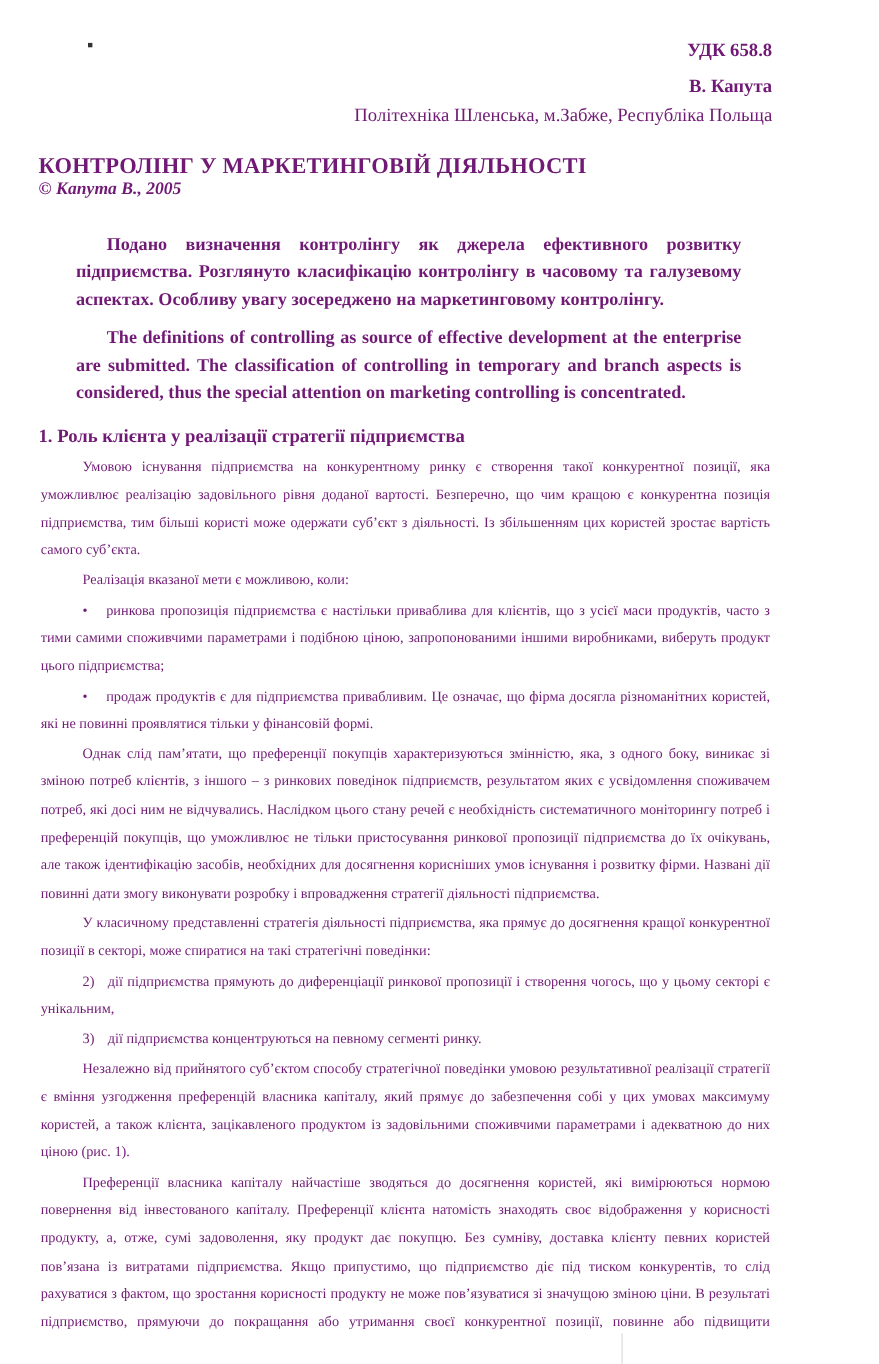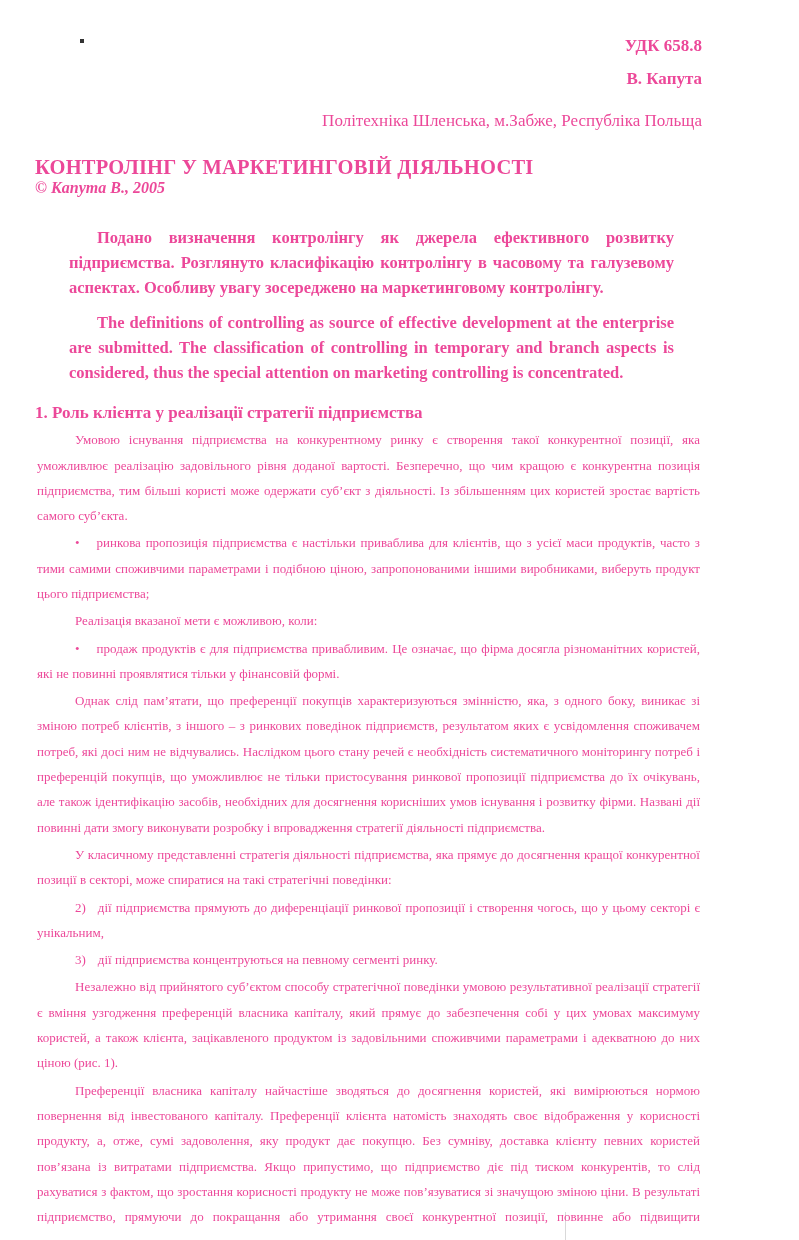--- a/index.html
+++ b/index.html
@@ -1,21 +1,21 @@
 <!DOCTYPE html>
 <html lang="uk"><head>
 <meta charset="utf-8">
 <style>
   html, body { margin: 0; padding: 0; background: #ffffff; }
   .page {
     position: relative;
     width: 735px;
     height: 1240px;
     background: #ffffff;
-    color: #ec4899;
+    color: #701a75;
     font-family: "Liberation Serif", "DejaVu Serif", serif;
     overflow: hidden;
   }
   .content {
     position: absolute;
     left: 35px;
     right: 33px;
     top: 0;
   }
   .artifact-dot {
@@ -30,21 +30,21 @@
     position: absolute;
     left: 565px;
     top: 1212px;
     width: 1px;
     height: 28px;
     background: #d9d9d9;
   }
   .hdr { text-align: right; padding-top: 36px; line-height: 20px; }
   .udc { font-weight: bold; font-size: 17px; }
   .author { font-weight: bold; font-size: 17px; margin-top: 13px; }
-  .affil { font-size: 17px; margin-top: 22px; }
+  .affil { font-size: 17px; margin-top: 6px; }
   .title {
     text-align: left;
     font-weight: bold;
     font-size: 20.5px;
     margin-top: 25px;
     letter-spacing: 0.2px;
   }
   .copyright {
     font-weight: bold;
     font-style: italic;
@@ -105,23 +105,23 @@
 
     <div class="copyright">© Капута В., 2005</div>
 
     <p class="abstract ua">Подано визначення контролінгу як джерела ефективного розвитку підприємства. Розглянуто класифікацію контролінгу в часовому та галузевому аспектах. Особливу увагу зосереджено на маркетинговому контролінгу.</p>
 
     <p class="abstract en">The definitions of controlling as source of effective development at the enterprise are submitted. The classification of controlling in temporary and branch aspects is considered, thus the special attention on marketing controlling is concentrated.</p>
 
     <div class="sec-heading">1. Роль клієнта у реалізації стратегії підприємства</div>
 
     <p class="par">Умовою існування підприємства на конкурентному ринку є створення такої конкурентної позиції, яка уможливлює реалізацію задовільного рівня доданої вартості. Безперечно, що чим кращою є конкурентна позиція підприємства, тим більші користі може одержати суб’єкт з діяльності. Із збільшенням цих користей зростає вартість самого суб’єкта.</p>
+    <p class="par">Реалізація вказаної мети є можливою, коли:</p>
+
     <p class="par"><span class="marker dot">•</span><span>ринкова пропозиція підприємства є настільки приваблива для клієнтів, що з усієї маси продуктів, часто з тими самими споживчими параметрами і подібною ціною, запропонованими іншими виробниками, виберуть продукт цього підприємства;</span></p>
-
-    <p class="par">Реалізація вказаної мети є можливою, коли:</p>
 
     <p class="par"><span class="marker dot">•</span><span>продаж продуктів є для підприємства привабливим. Це означає, що фірма досягла різноманітних користей, які не повинні проявлятися тільки у фінансовій формі.</span></p>
 
     <p class="par">Однак слід пам’ятати, що преференції покупців характеризуються змінністю, яка, з одного боку, виникає зі зміною потреб клієнтів, з іншого – з ринкових поведінок підприємств, результатом яких є усвідомлення споживачем потреб, які досі ним не відчувались. Наслідком цього стану речей є необхідність систематичного моніторингу потреб і преференцій покупців, що уможливлює не тільки пристосування ринкової пропозиції підприємства до їх очікувань, але також ідентифікацію засобів, необхідних для досягнення корисніших умов існування і розвитку фірми. Названі дії повинні дати змогу виконувати розробку і впровадження стратегії діяльності підприємства.</p>
     <p class="par">У класичному представленні стратегія діяльності підприємства, яка прямує до досягнення кращої конкурентної позиції в секторі, може спиратися на такі стратегічні поведінки:</p>
 
 
     <p class="par"><span class="marker num">2)</span><span>дії підприємства прямують до диференціації ринкової пропозиції і створення чогось, що у цьому секторі є унікальним,</span></p>
 
     <p class="par"><span class="marker num">3)</span><span>дії підприємства концентруються на певному сегменті ринку.</span></p>

